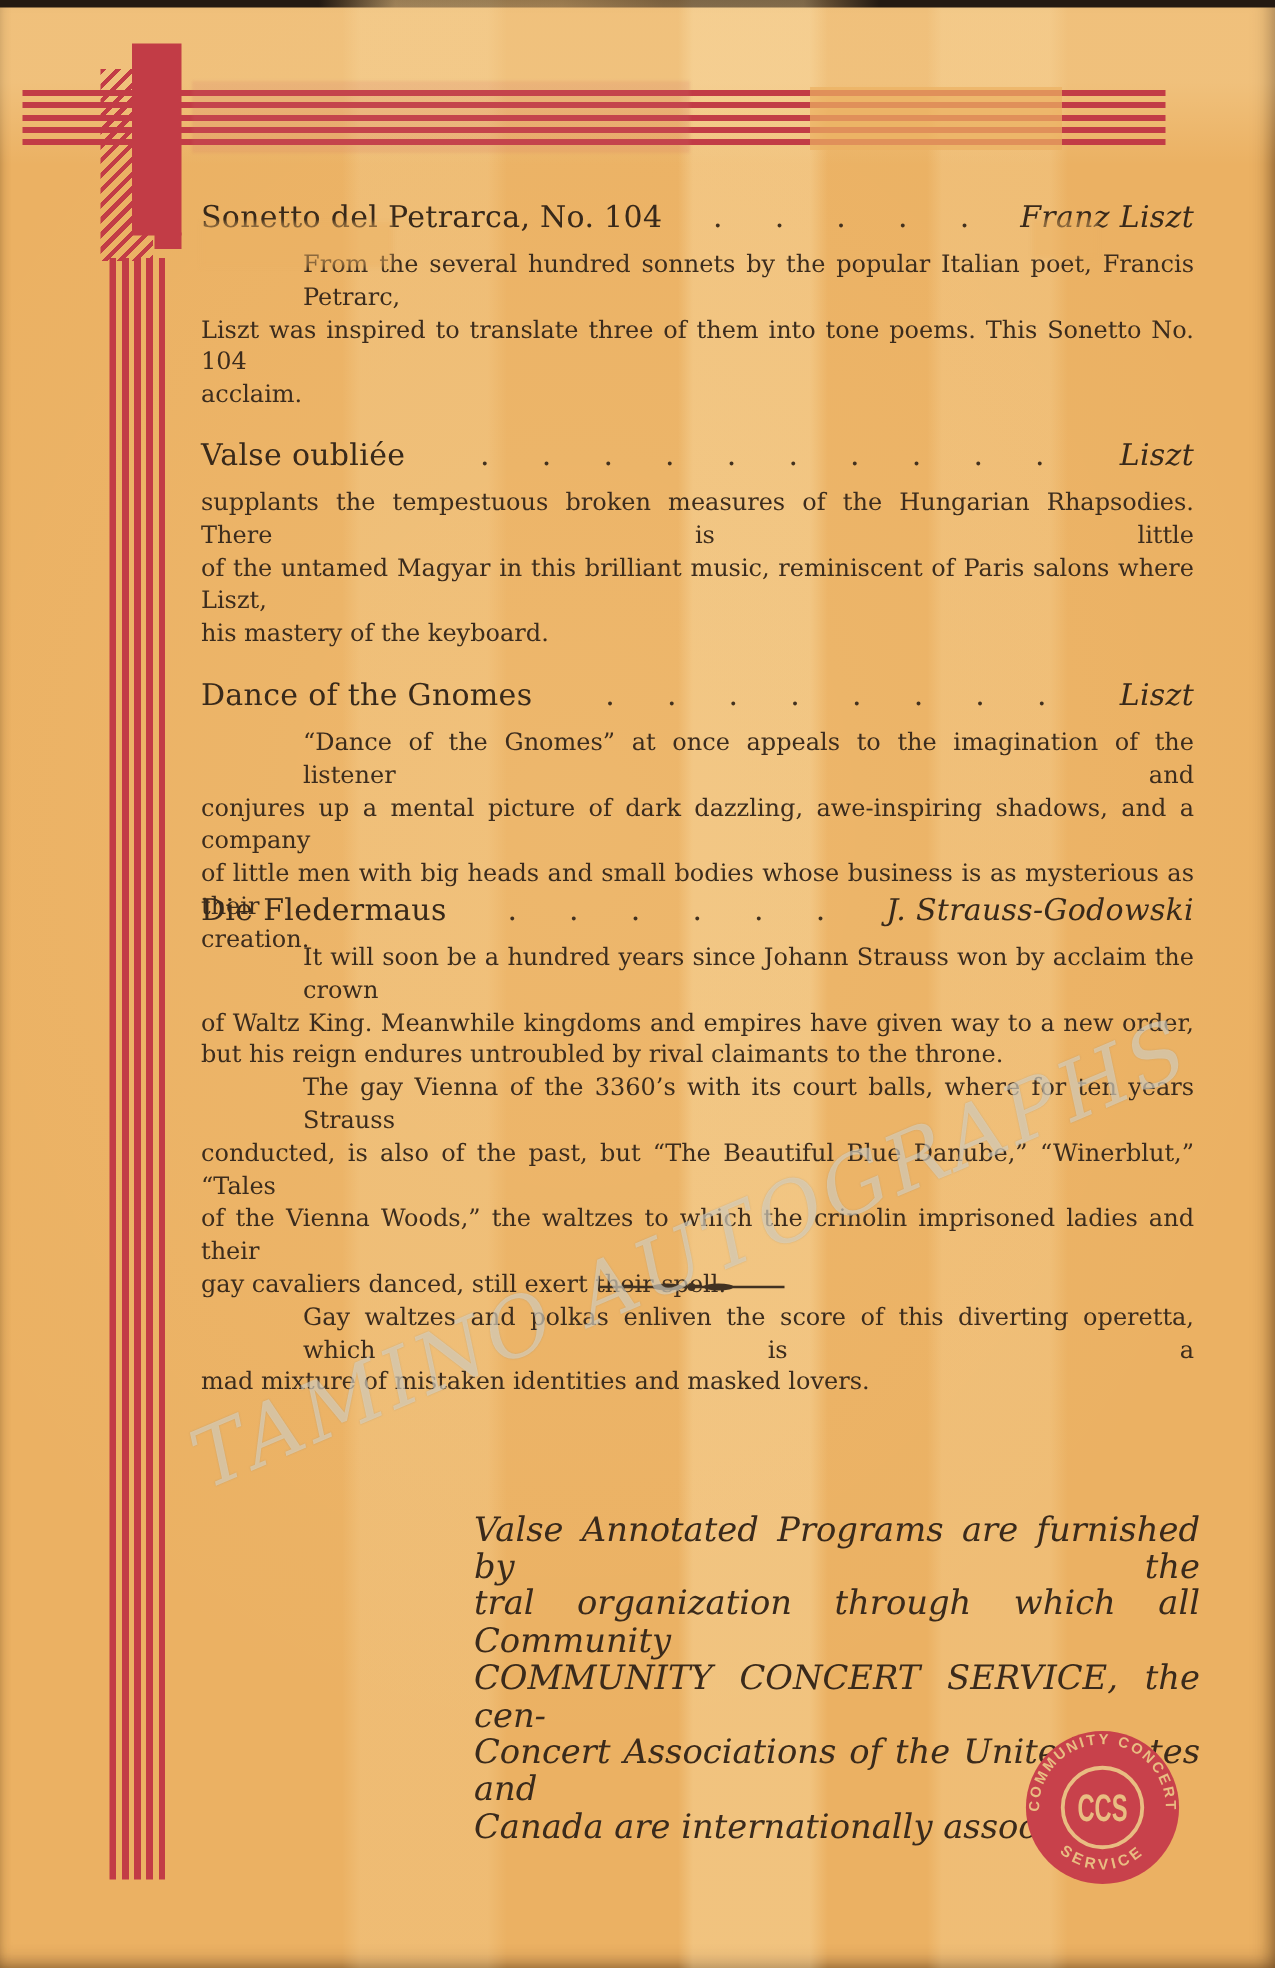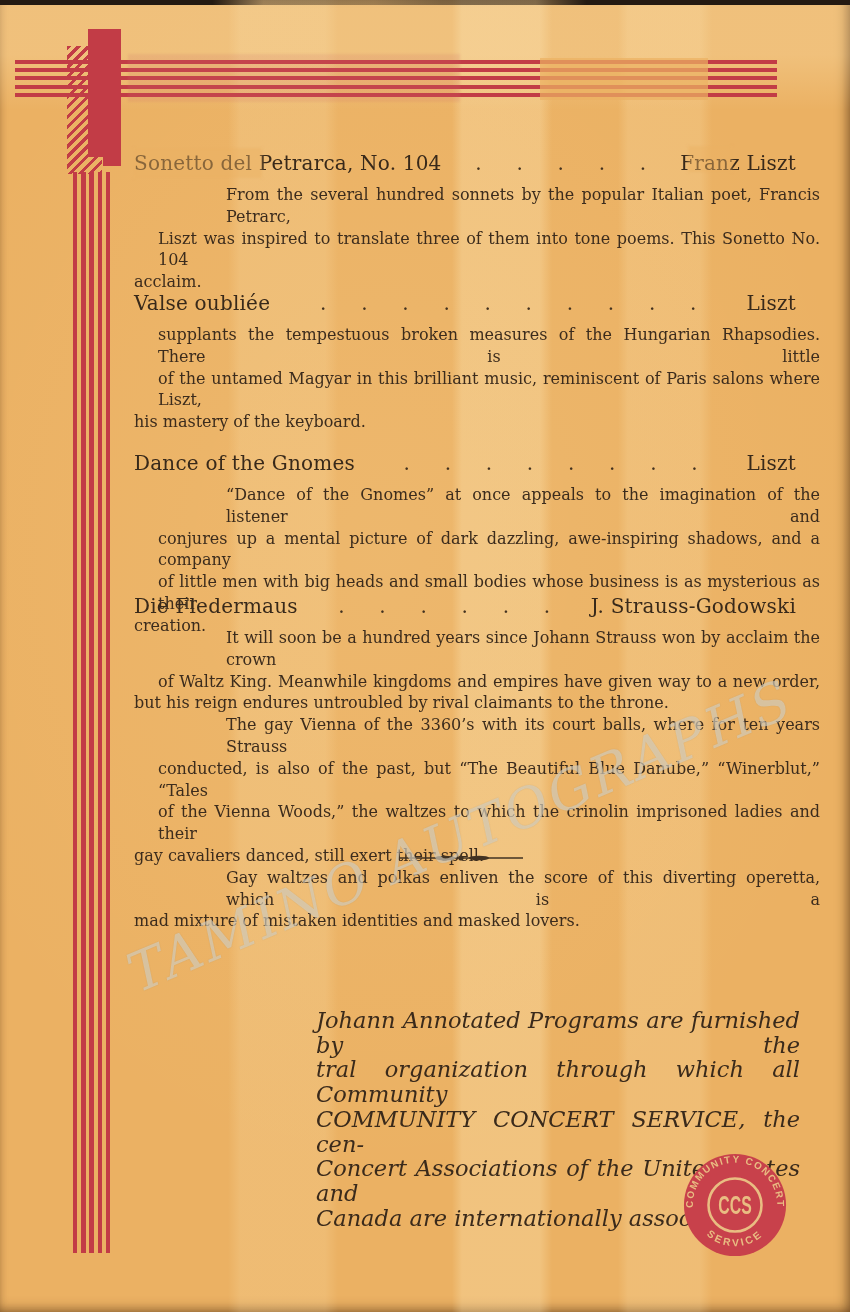--- a/index.html
+++ b/index.html
@@ -34,24 +34,24 @@
   .red-bar{position:absolute;left:88px;top:29px;width:33px;height:128px;background:var(--red,#c23c46);}
   .red-bar-step{position:absolute;left:103px;top:155px;width:18px;height:11px;background:var(--red,#c23c46);}
   .v-stripes{position:absolute;left:73px;top:172px;width:38px;height:1081px;
     background:repeating-linear-gradient(to right,var(--red,#c23c46) 0 4.5px,transparent 4.5px 8.2px);}
   
   .section{position:absolute;left:134px;width:662px;}
   .heading{display:flex;align-items:baseline;font-size:20px;letter-spacing:.2px;color:#38291a;}
   .heading .title{white-space:nowrap;}
   .heading .dots{flex:1;text-align:center;white-space:nowrap;overflow:hidden;
     word-spacing:28px;padding:0 12px;color:#42311f;}
-  .heading .composer{white-space:nowrap;}
+  .heading .composer{white-space:nowrap;font-style:italic;}
   .body-block{margin-top:9px;font-size:16px;line-height:21.8px;}
   .bline{width:662px;}
-  .bline.just{text-align:justify;text-align-last:justify;margin-left:24px;}
+  .bline.just{text-align:justify;text-align-last:justify;}
   .bline.indent{padding-left:68px;width:594px;}
   .smudge{position:absolute;background:rgba(235,177,99,.45);filter:blur(1.5px);pointer-events:none;}
   
   .divider{position:absolute;left:395px;top:850px;}
   
   .footer{position:absolute;left:316px;top:1008px;width:484px;
     font-style:italic;font-size:22.5px;line-height:24.7px;color:#3a2a1b;}
   .fline.just{text-align:justify;text-align-last:justify;}
   
   .watermark{position:absolute;left:143px;top:942px;width:640px;
@@ -70,21 +70,21 @@
   <div class="top-edge"></div>
 
   <div class="h-stripes"></div>
   <div class="h-stripes-smear"></div>
   <div class="h-stripes-fade"></div>
   <div class="hatch-band"></div>
   <div class="red-bar"></div>
   <div class="red-bar-step"></div>
   <div class="v-stripes"></div>
 
-  <div class="section" style="top:151px">
+  <div class="section" style="top:132px">
     <div class="heading">
       <span class="title">Sonetto del Petrarca, No. 104</span>
       <span class="dots">. . . . .</span>
       <span class="composer">Franz Liszt</span>
     </div>
     <div class="body-block" id="body-0">
         <div class="bline indent just">From the several hundred sonnets by the popular Italian poet, Francis Petrarc,</div>
         <div class="bline just">Liszt was inspired to translate three of them into tone poems. This Sonetto No. 104</div>
         <div class="bline">acclaim.</div>
       </div>
@@ -140,21 +140,21 @@
   <div class="smudge" style="left:688px;top:146px;width:44px;height:26px"></div>
 
   <svg class="divider" width="132" height="16">
     <line x1="4" y1="8" x2="128" y2="8" stroke="#413222" stroke-width="1.7"></line>
     <ellipse cx="50" cy="8" rx="10" ry="2.3" fill="#413222"></ellipse>
     <ellipse cx="84" cy="8" rx="10" ry="2.3" fill="#413222"></ellipse>
     <circle cx="66" cy="8" r="2.6" fill="#413222"></circle>
   </svg>
 
   <div class="footer" id="footer-lines">
-      <div class="fline just">Johann Annotated Programs are furnished by the</div>
+      <div class="fline just">Valse Annotated Programs are furnished by the</div>
       <div class="fline just">tral organization through which all Community</div>
       <div class="fline just">COMMUNITY CONCERT SERVICE, the cen-</div>
       <div class="fline just">Concert Associations of the United States and</div>
       <div class="fline">Canada are internationally associated.</div>
     </div>
 
   <svg class="stamp" viewBox="0 0 110 110">
     <circle cx="55" cy="55" r="52" fill="#c8414b"></circle>
     <circle cx="55" cy="55" r="27" fill="none" stroke="#e9bd82" stroke-width="2.6"></circle>
     <defs>

